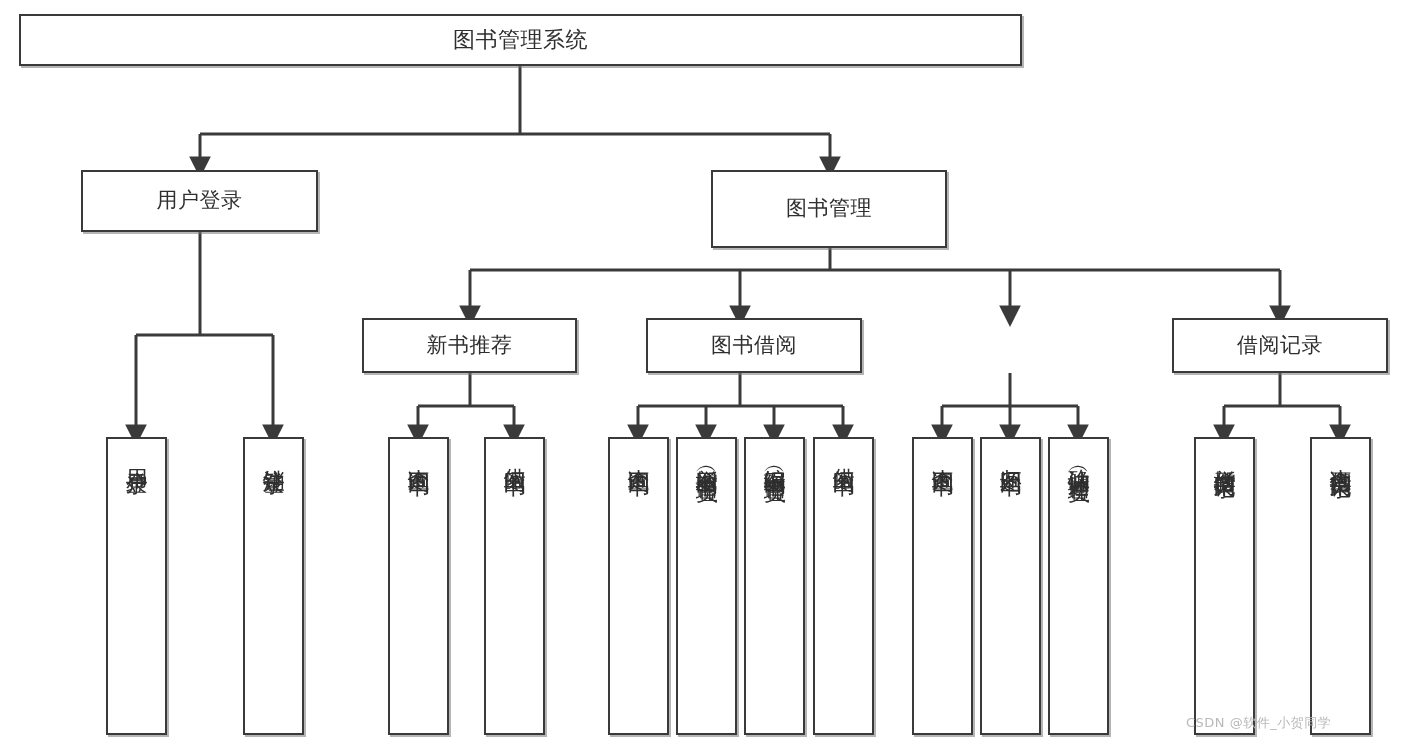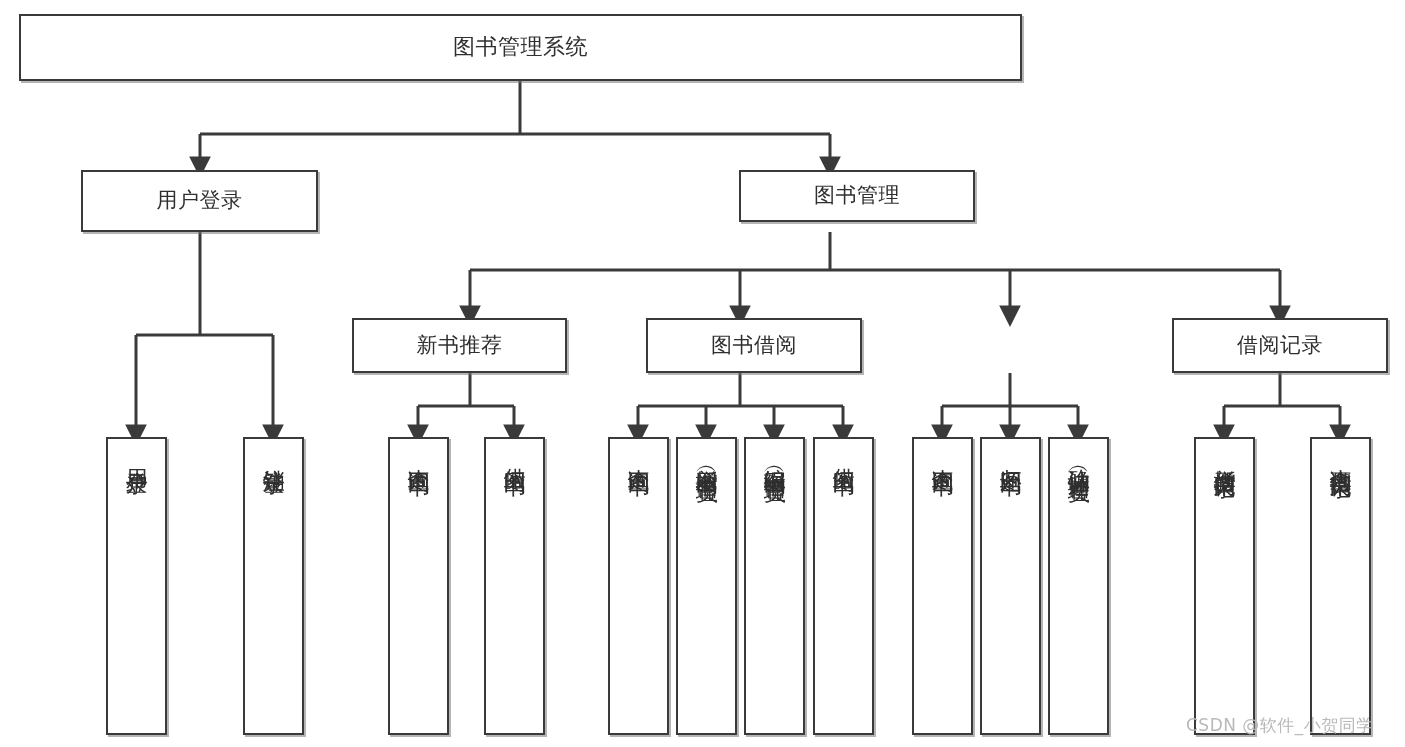--- a/index.html
+++ b/index.html
@@ -51,21 +51,21 @@
     font-size:22px;
     line-height:1.30;
     letter-spacing:2px;
     white-space:normal;
     max-height:278px;
   }
   #watermark{
     position:absolute;
     left:1186px;
     top:714px;
-    font-size:17px;
+    font-size:13px;
     color:#b9b9b9;
     letter-spacing:0.5px;
     white-space:nowrap;
     z-index:5;
   }
 </style>
 </head>
 <body>
 
 <div id="stage">
@@ -113,32 +113,32 @@
       <path d="M1010,406 L1010,428" marker-end="url(#arrow)"></path>
       <path d="M1078,406 L1078,428" marker-end="url(#arrow)"></path>
 
       <path d="M1280,373 L1280,406"></path>
       <path d="M1224,406 L1340,406"></path>
       <path d="M1224,406 L1224,428" marker-end="url(#arrow)"></path>
       <path d="M1340,406 L1340,428" marker-end="url(#arrow)"></path>
     </g>
   </svg>
 
-  <div class="node root" style="left:19px;top:14px;width:1003px;height:67px;">
+  <div class="node root" style="left:19px;top:14px;width:1003px;height:52px;">
     <span class="lbl">图书管理系统</span>
   </div>
 
   <div class="node" style="left:81px;top:170px;width:237px;height:62px;">
     <span class="lbl">用户登录</span>
   </div>
-  <div class="node" style="left:711px;top:170px;width:236px;height:52px;margin-left:28px;">
+  <div class="node" style="left:711px;top:170px;width:236px;height:78px;">
     <span class="lbl">图书管理</span>
   </div>
 
-  <div class="node" style="left:352px;top:318px;width:215px;height:55px;">
+  <div class="node" style="left:362px;top:318px;width:215px;height:55px;">
     <span class="lbl">新书推荐</span>
   </div>
   <div class="node" style="left:632px;top:318px;width:216px;height:55px;margin-left:14px;">
     <span class="lbl">图书借阅</span>
   </div>
   <div class="node" style="left:1172px;top:318px;width:216px;height:55px;">
     <span class="lbl">借阅记录</span>
   </div>
 
   <div class="node leaf" style="left:106px;top:437px;width:61px;height:298px;">

